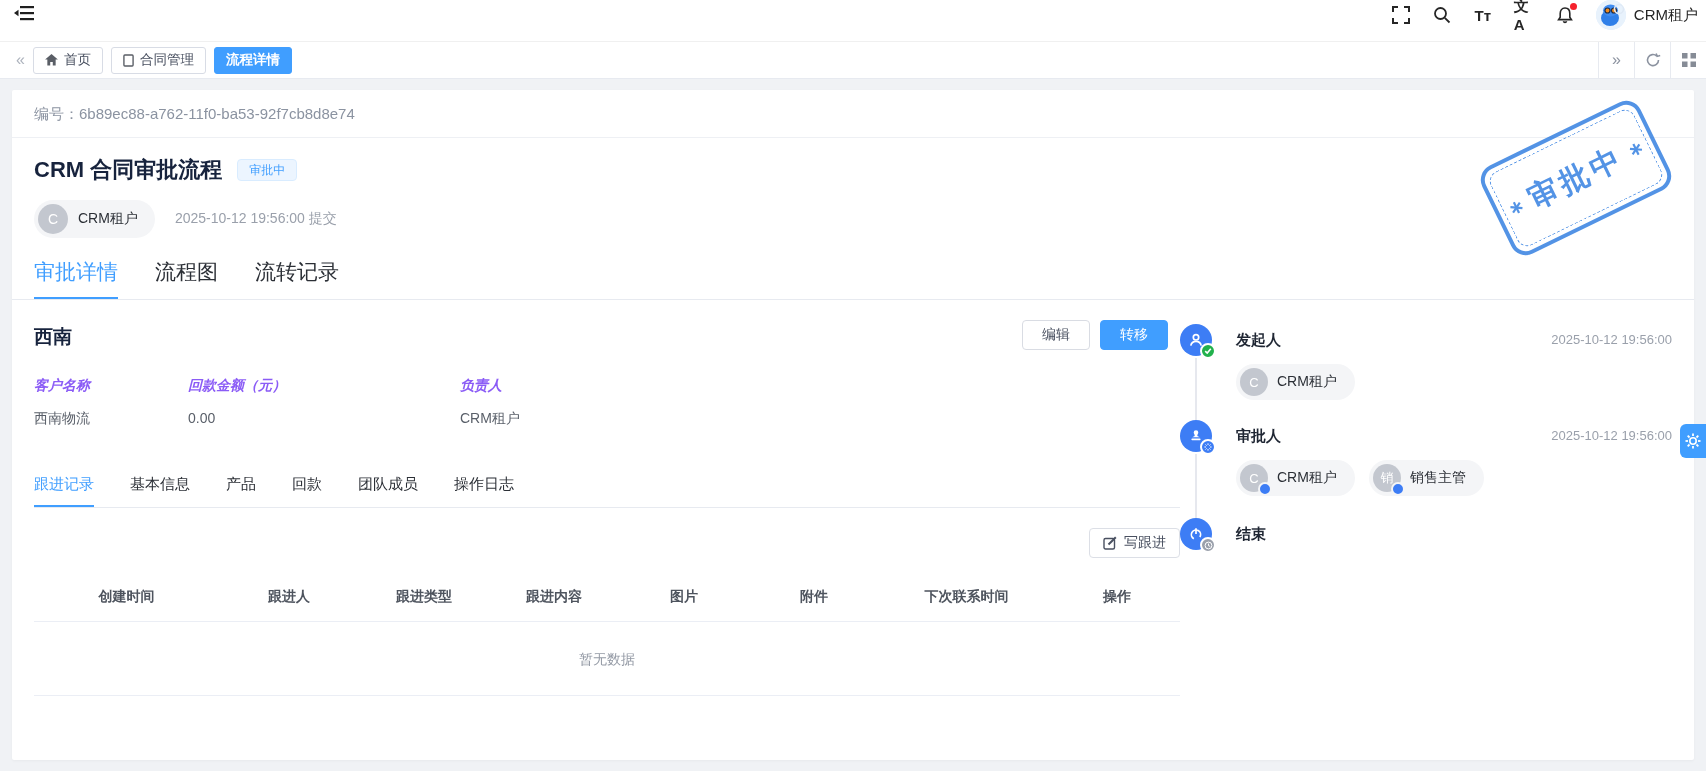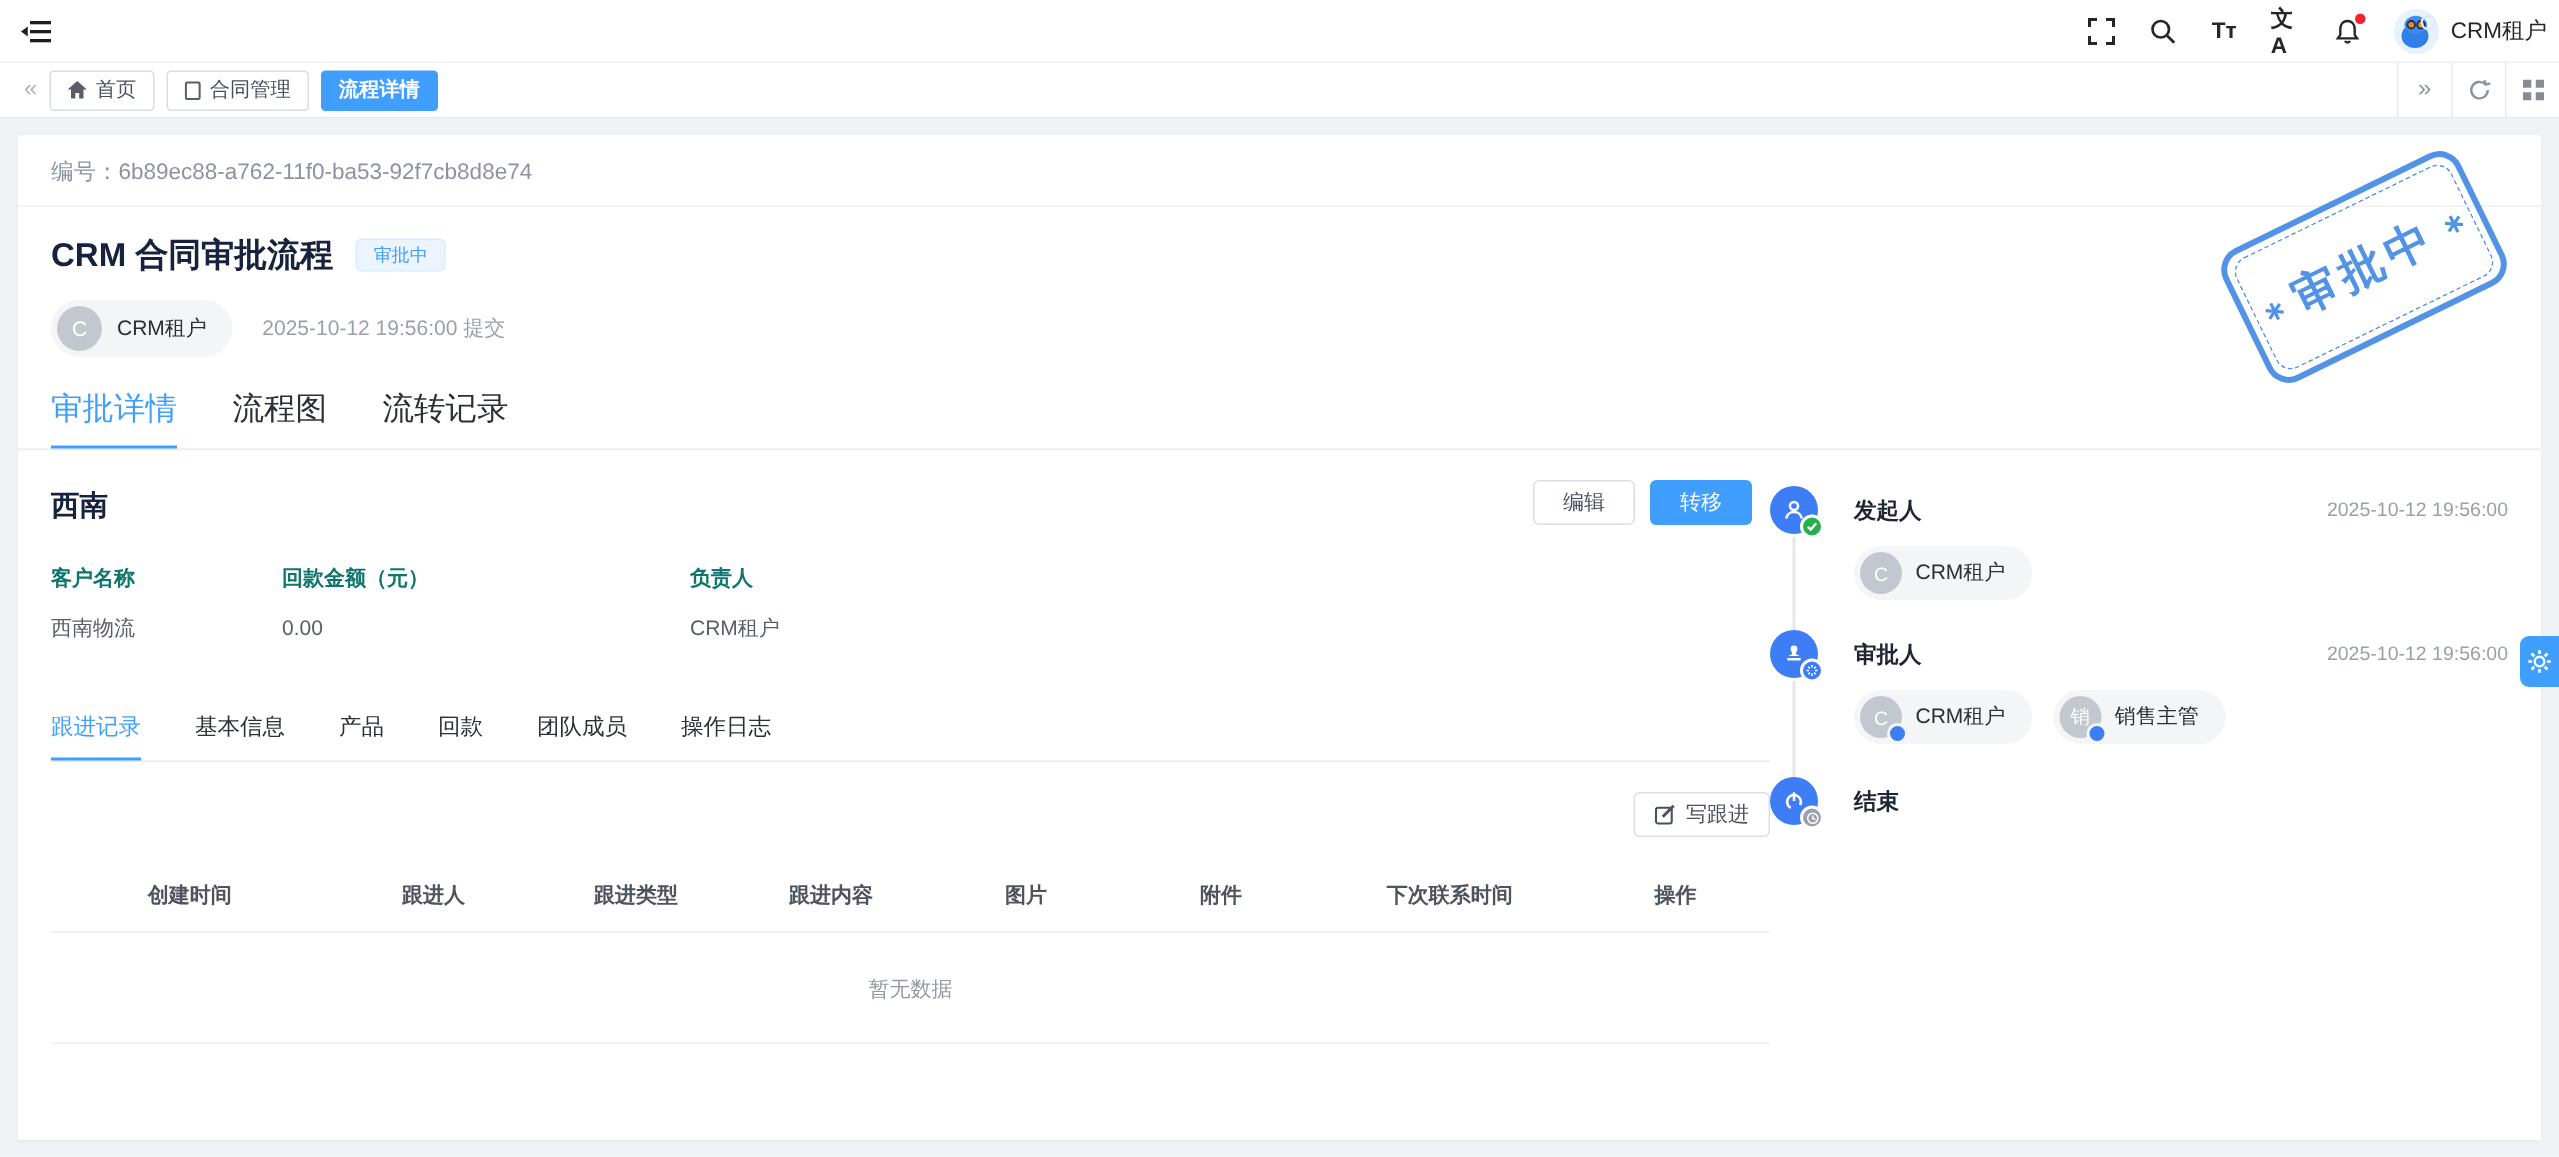--- a/index.html
+++ b/index.html
@@ -1,20 +1,20 @@
 <!DOCTYPE html>
 <html><head>
 <meta charset="utf-8">
 <style>
   * { box-sizing: border-box; margin: 0; padding: 0; }
   html,body { width:1706px; height:771px; overflow:hidden; background:#f0f2f5;
     font-family:"Liberation Sans","DejaVu Sans",sans-serif; color:#303133; }
 
   
-  .topbar { height:42px; background:#fff; display:flex; align-items:center;
+  .topbar { height:42px; background:#fff; display:flex; align-items:flex-start;
     padding:0 8px 0 12px; border-bottom:1px solid #f0f0f0; }
   .hamburger { width:26px; height:26px; display:flex; align-items:center; justify-content:center; cursor:pointer; }
   .topbar-right { margin-left:auto; display:flex; align-items:center; gap:21px; }
   .tb-icon { width:20px; height:20px; display:flex; align-items:center; justify-content:center;
     color:#262626; cursor:pointer; position:relative; }
   .txt-icon { font-size:15px; font-weight:bold; color:#262626; letter-spacing:0; }
   .bell-dot { position:absolute; top:-2px; right:-2px; width:7px; height:7px; border-radius:50%; background:#f5222d; }
   .user-wrap { display:flex; align-items:center; gap:8px; cursor:pointer; }
   .user-avatar { width:30px; height:30px; border-radius:50%; overflow:hidden; background:#dfeefc; display:flex; align-items:center; justify-content:center; }
   .user-name { font-size:15px; color:#262626; }
@@ -55,21 +55,21 @@
   .left-col { width:1168px; padding-left:22px; flex:none; }
 
   .section-head { display:flex; align-items:flex-start; }
   .section-title { font-size:19px; font-weight:bold; color:#17233d; padding-top:4px; }
   .head-btns { margin-left:auto; display:flex; gap:10px; margin-right:12px; }
   .btn { height:30px; padding:0 19px; border-radius:4px; font-size:14px; display:flex; align-items:center; gap:6px;
     cursor:pointer; border:1px solid #d9dce3; background:#fff; color:#495060; }
   .btn.primary { background:#409eff; border-color:#409eff; color:#fff; }
 
   .fields { display:grid; grid-template-columns:154px 272px 327px 244px 1fr; margin-top:27px; }
-  .flabel { font-size:14px; font-weight:bold; color:#0f766e; }
+  .flabel { font-size:14px; font-weight:bold; color:#8b5cf6;font-style:italic; }
   .fvalue { margin-top:15px; font-size:14px; color:#595f69; }
 
   .sub-tabs { display:flex; gap:36px; margin-top:47px; border-bottom:1px solid #e7eaf0; }
   .stab { font-size:15px; color:#2b2f36; padding-bottom:11px; border-bottom:2px solid transparent; cursor:pointer; }
   .stab.active { color:#409eff; border-bottom-color:#409eff; }
 
   .followup-bar { display:flex; justify-content:flex-end; margin-top:20px; }
   .ghost-btn { height:30px; padding:0 13px; border:1px solid #dcdfe6; border-radius:4px; background:#fff;
     color:#495060; font-size:14px; display:flex; align-items:center; gap:7px; cursor:pointer; }
 

